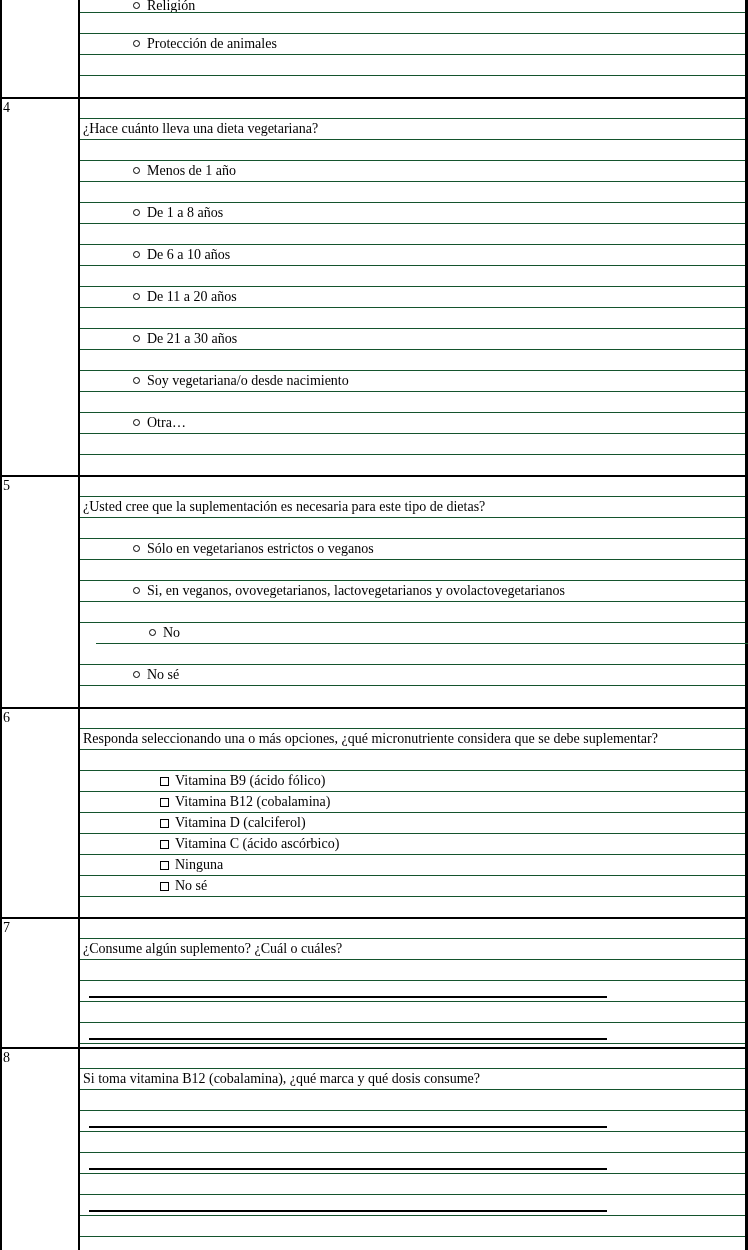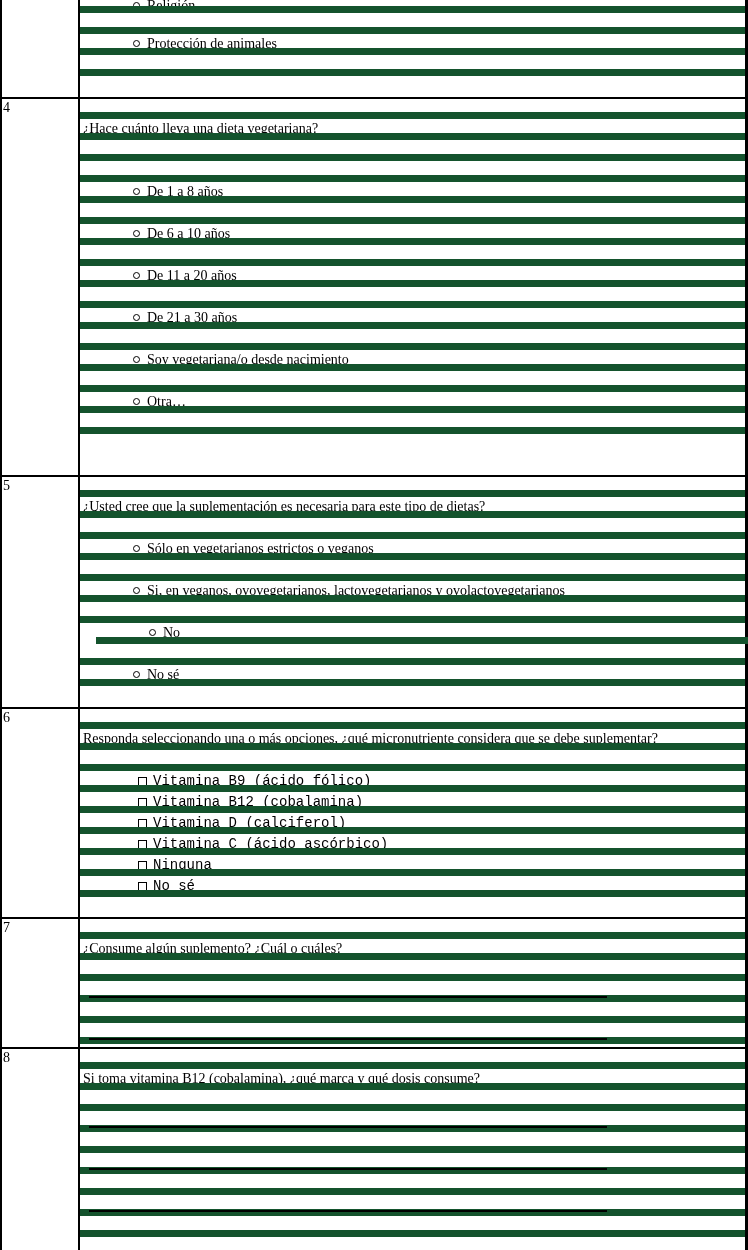--- a/index.html
+++ b/index.html
@@ -9,25 +9,25 @@
     font-family:"Liberation Serif","DejaVu Serif",serif;
   }
   .vline { position:absolute; top:0; bottom:0; background:#000; }
   .hborder { position:absolute; left:0; width:748px; height:2px; background:#000; }
   .section-body { position:absolute; left:80px; width:665px; }
   .section-number {
     position:absolute; left:3px; width:70px;
     font-size:14px; line-height:16px; color:#000;
   }
   .row { position:relative; box-sizing:border-box; width:100%; }
-  .row.lined { border-bottom:7px solid #14532d; }
+  .row.lined { border-bottom:1px solid #14532d; }
   .row-text { font-size:14px; white-space:nowrap; overflow:hidden; }
   .q-row { padding-left:3px; }
   .radio-row { padding-left:53px; }
-  .check-row { padding-left:58px;font-family:Liberation Mono, monospace; }
+  .check-row { padding-left:80px; }
   .radio-glyph {
     display:inline-block; width:7px; height:7px; box-sizing:border-box;
     border:1px solid #000; border-radius:50%; margin-right:7px; vertical-align:1px;
   }
   .check-glyph {
     display:inline-block; width:9px; height:9px; box-sizing:border-box;
     border:1px solid #000; margin-right:6px; vertical-align:-1px;
   }
   .answer-ink { position:absolute; left:9px; top:15px; width:518px; height:2px; background:#000; }
 </style>
@@ -42,20 +42,21 @@
       <div class="section-body" style="top: 0px; height: 97px;">
         <div class="row lined row-text radio-row" style="height: 13px; line-height: 12px;"><span class="radio-glyph"></span><span>Religión</span></div>
         <div class="row lined" style="height: 21px; line-height: 20px;"></div>
         <div class="row lined row-text radio-row" style="height: 21px; line-height: 20px;"><span class="radio-glyph"></span><span>Protección de animales</span></div>
         <div class="row lined" style="height: 21px; line-height: 20px;"></div>
       </div>
       <div class="section-body" style="top: 99px; height: 376px;">
         <div class="row lined" style="height: 20px; line-height: 19px;"></div>
         <div class="row lined row-text q-row" style="height: 21px; line-height: 20px;">¿Hace cuánto lleva una dieta vegetariana?</div>
         <div class="row lined" style="height: 21px; line-height: 20px;"></div>
+        <div class="row lined row-text radio-row" style="height: 21px; line-height: 20px;"><span class="radio-glyph"></span><span>Menos de 1 año</span></div>
         <div class="row lined" style="height: 21px; line-height: 20px;"></div>
         <div class="row lined row-text radio-row" style="height: 21px; line-height: 20px;"><span class="radio-glyph"></span><span>De 1 a 8 años</span></div>
         <div class="row lined" style="height: 21px; line-height: 20px;"></div>
         <div class="row lined row-text radio-row" style="height: 21px; line-height: 20px;"><span class="radio-glyph"></span><span>De 6 a 10 años</span></div>
         <div class="row lined" style="height: 21px; line-height: 20px;"></div>
         <div class="row lined row-text radio-row" style="height: 21px; line-height: 20px;"><span class="radio-glyph"></span><span>De 11 a 20 años</span></div>
         <div class="row lined" style="height: 21px; line-height: 20px;"></div>
         <div class="row lined row-text radio-row" style="height: 21px; line-height: 20px;"><span class="radio-glyph"></span><span>De 21 a 30 años</span></div>
         <div class="row lined" style="height: 21px; line-height: 20px;"></div>
         <div class="row lined row-text radio-row" style="height: 21px; line-height: 20px;"><span class="radio-glyph"></span><span>Soy vegetariana/o desde nacimiento</span></div>

